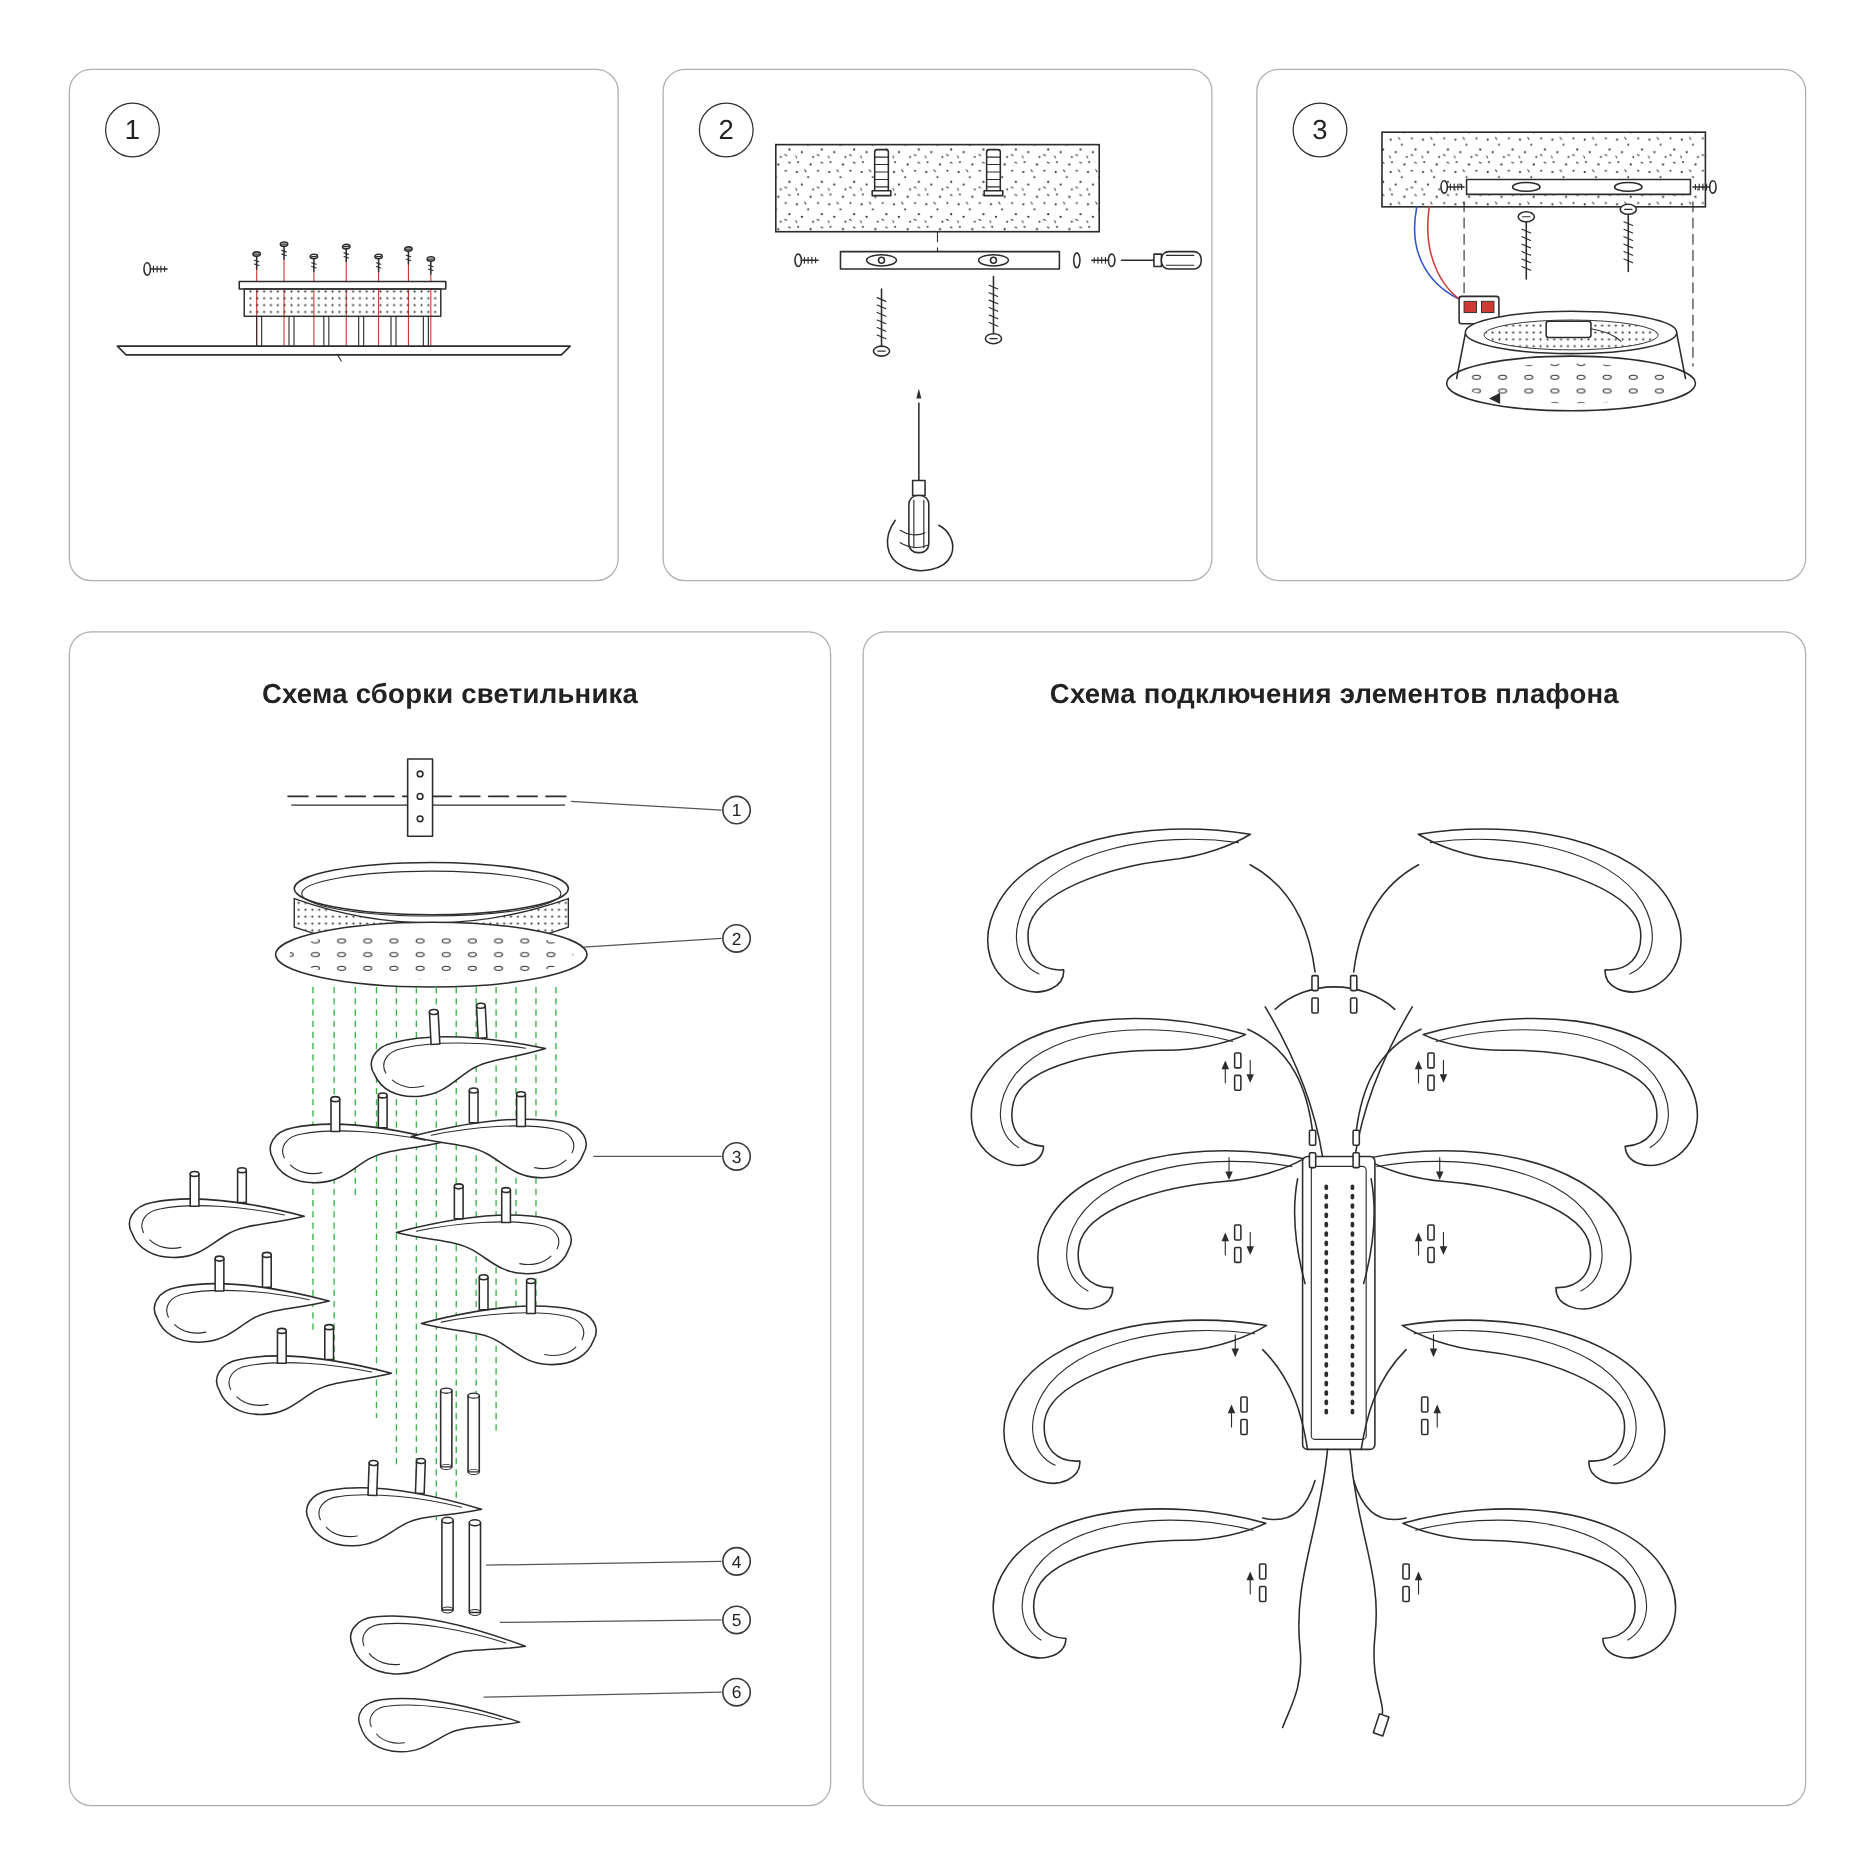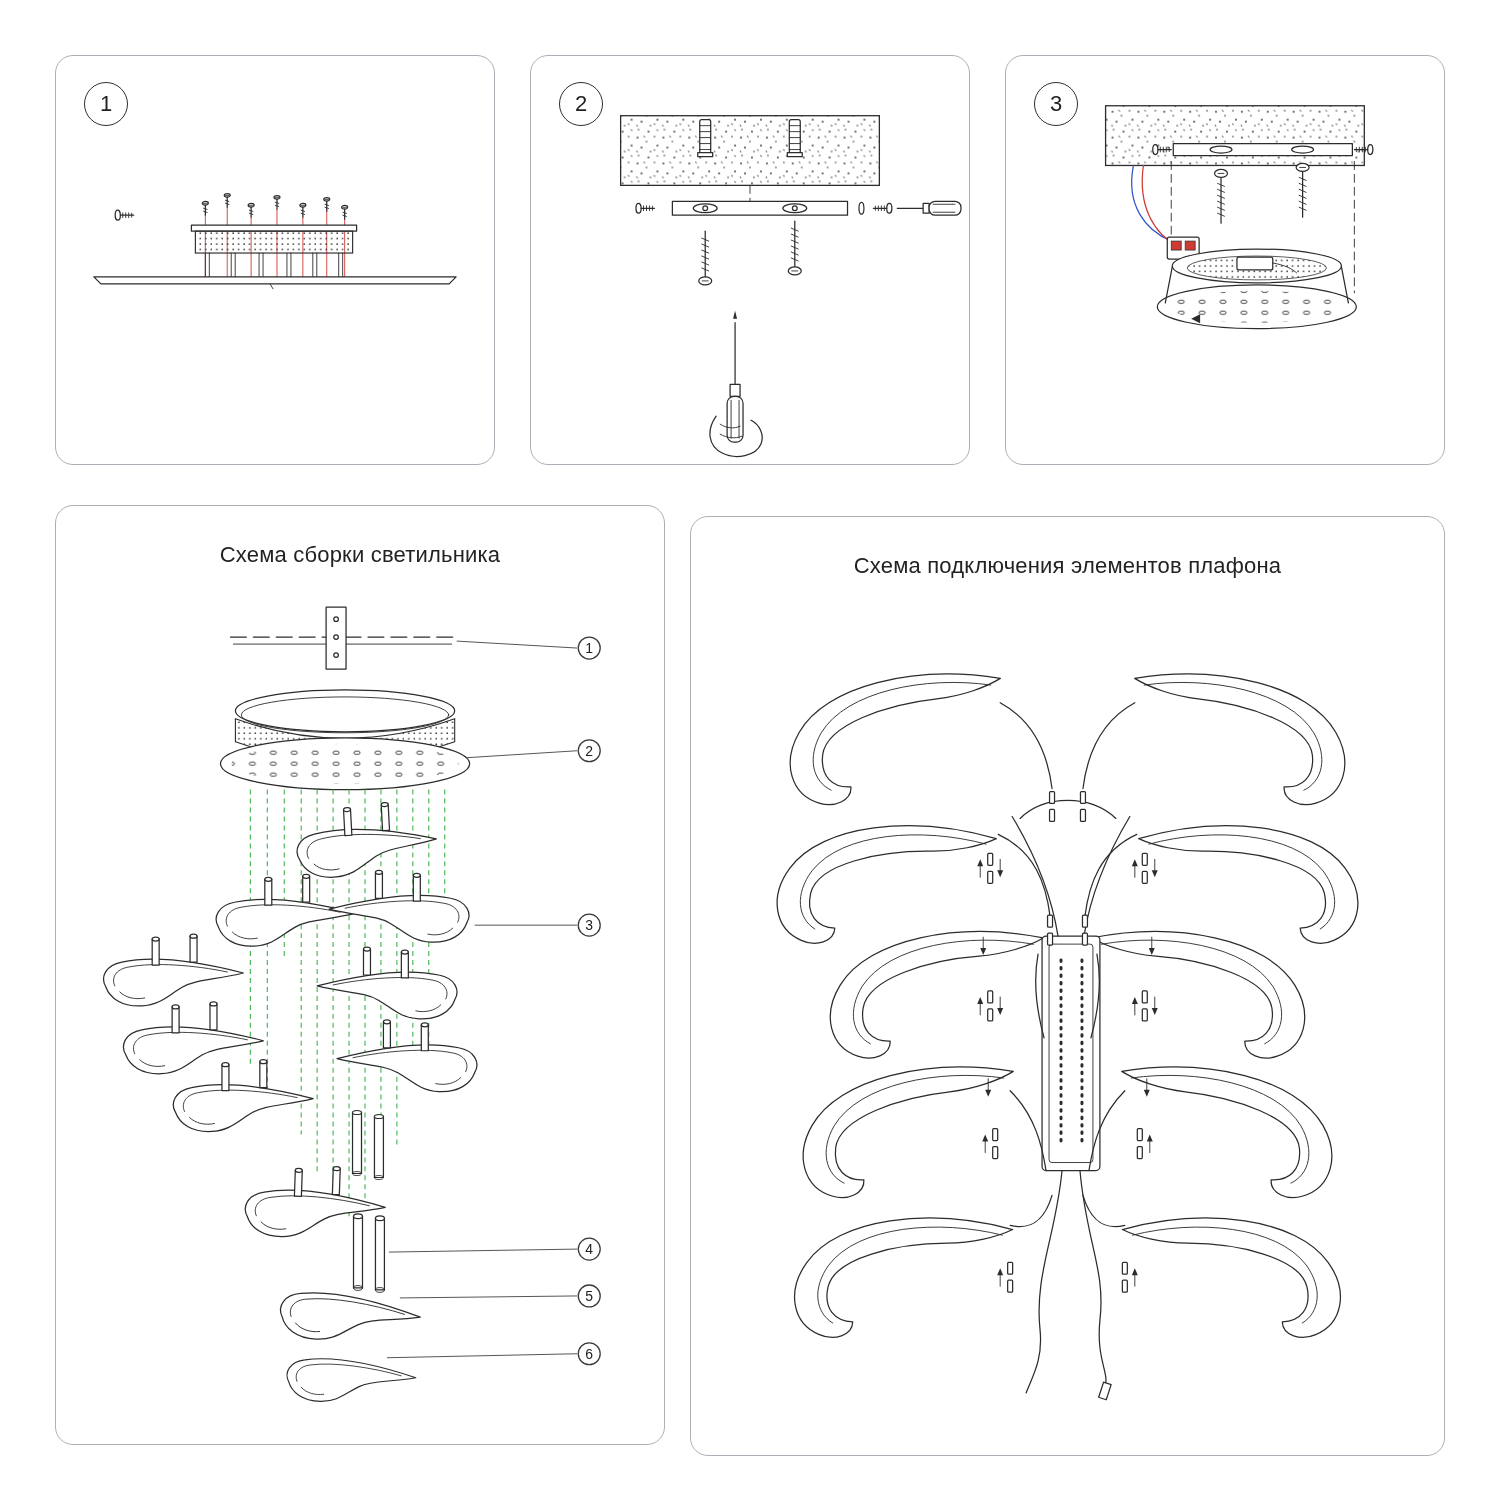--- a/index.html
+++ b/index.html
@@ -1,20 +1,20 @@
 <!DOCTYPE html>
 <html style="--red: #d03a35; --blue: #2f55c9; --green: #3db54a; --line: #2c2c2c; --panel_border: #aab0b6;"><head>
 <meta charset="utf-8">
 <style>
   html,body{margin:0;padding:0;background:#fff;font-family:"Liberation Sans",sans-serif;color:#222;}
   .canvas{position:relative;width:1500px;height:1500px;background:#fff;overflow:hidden;}
   .panel{position:absolute;border:1.6px solid #aab0b6;border-radius:18px;background:#fff;box-sizing:border-box;}
   .badge{position:absolute;top:26px;left:28px;width:42px;height:42px;border:1.7px solid #2f2f2f;border-radius:50%;
          display:flex;align-items:center;justify-content:center;font-size:22px;background:#fff;z-index:2;}
-  .title{position:absolute;top:36px;left:0;right:0;text-align:center;font-size:22px;font-weight:400;letter-spacing:.2px;z-index:2;}
+  .title{position:absolute;top:36px;left:0;right:0;text-align:center;font-size:22px;font-weight:700;letter-spacing:.2px;z-index:2;}
   svg.illo{position:absolute;left:0;top:0;width:100%;height:100%;}
   
   .ln{fill:none;stroke:#2c2c2c;stroke-width:1.25;stroke-linecap:round;stroke-linejoin:round;}
   .lnf{fill:#fff;stroke:#2c2c2c;stroke-width:1.25;stroke-linejoin:round;}
   .thin{stroke-width:.9;}
   .red{stroke:var(--red,#d03a35);}
   .blue{stroke:var(--blue,#2f55c9);}
   .green{stroke:var(--green,#3db54a);stroke-dasharray:5 4;stroke-width:1.1;fill:none;}
   .dash{stroke-dasharray:8 5;}
   .filldark{fill:#2c2c2c;stroke:none;}
@@ -314,21 +314,21 @@
         <text x="535" y="797">5</text>
       </g>
       <g class="callout">
         <line x1="332" y1="854" x2="523" y2="850"></line>
           <circle cx="535" cy="850" r="11"></circle>
         <text x="535" y="855">6</text>
       </g>
     </svg>
   </section>
 
-  <section class="panel" style="left:690px;top:505px;width:755px;height:940px;margin-top:11px;">
+  <section class="panel" style="left:690px;top:505px;width:755px;height:940px;">
     <div class="title">Схема подключения элементов плафона</div>
     <svg class="illo" viewBox="0 0 755 940">
 
       <g>
         <use href="#horn" transform="translate(75,168) rotate(-4)"></use>
         <use href="#horn" transform="translate(72,300) rotate(3)"></use>
         <use href="#horn" transform="translate(118,420) rotate(-2)"></use>
         <use href="#horn" transform="translate(88,562) rotate(-4)"></use>
         <use href="#horn" transform="translate(88,696) rotate(2)"></use>
       </g>

